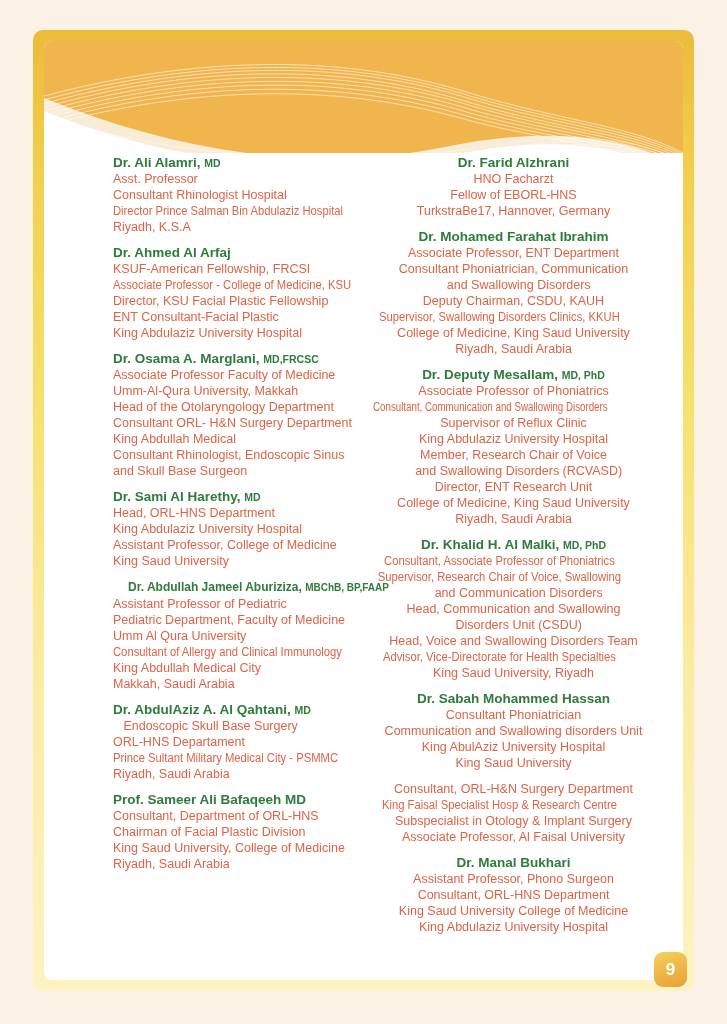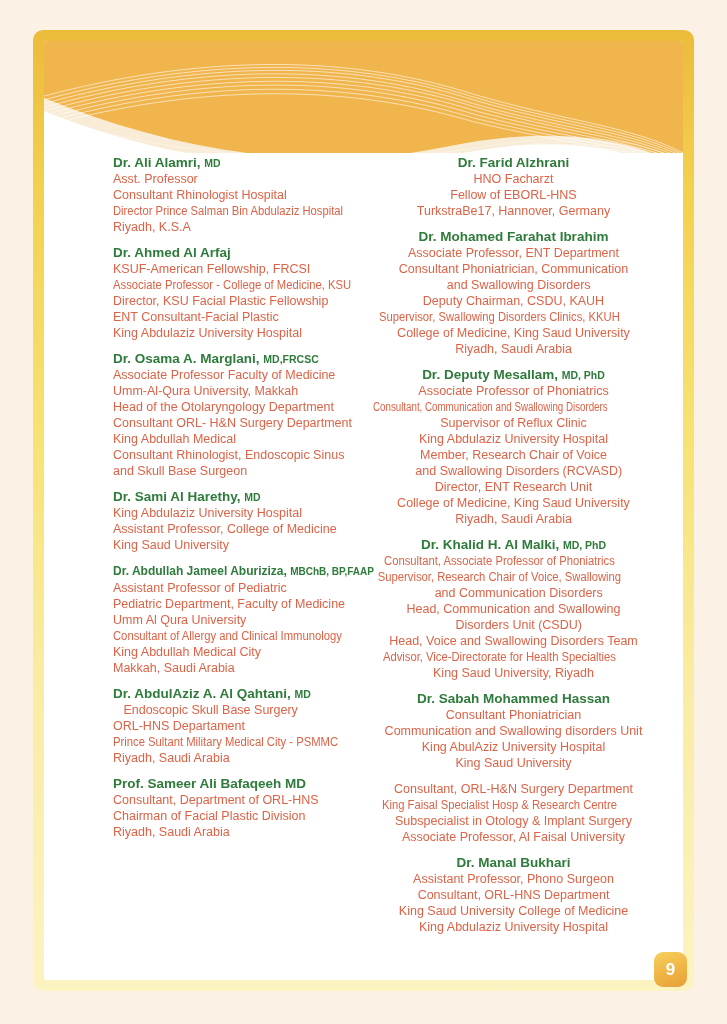--- a/index.html
+++ b/index.html
@@ -9,35 +9,35 @@
     font-family:"Liberation Sans", sans-serif;
     position:relative;overflow:hidden;
   }
   .frame{
     position:absolute;left:33px;top:30px;width:661px;height:961px;
     box-sizing:border-box;padding:11px;
     background:linear-gradient(180deg,#ecbb3a 0%,#f3d04e 16%,#f7e273 42%,#faeca3 68%,#fcf3c2 100%);
     border-radius:10px;
   }
   .inner{
-    width:100%;height:100%;background:#ffffff;border-radius:3px;
+    width:100%;height:100%;background:#ffffff;border-radius:8px;
     position:relative;overflow:hidden;
   }
   .header-wave{display:block;width:100%;height:112px;}
   .cols{
     display:flex;padding-left:69px;margin-top:2px;
   }
   .col{width:260px;}
   .col.right{width:281px;text-align:center;}
   .entry{margin-bottom:10px;}
   .entry-name{
     font-size:13.5px;font-weight:bold;color:#2e7b3b;
     line-height:16px;white-space:nowrap;
   }
-  .entry.small-name .entry-name{font-size:12px;}
+  .entry.small-name .entry-name{font-size:12px;margin-left:15px;}
   .creds{font-size:10.5px;font-weight:bold;color:#2e7b3b;}
   .entry.small-name .creds{font-size:10px;}
   .creds2{
     font-size:10.5px;font-weight:bold;color:#2e7b3b;
     line-height:16px;padding-left:10px;
   }
   .dline{
     font-size:12.5px;color:#dd6347;line-height:16px;
     white-space:pre;
   }
@@ -117,20 +117,21 @@
               <div class="dline">Consultant ORL- H&amp;N Surgery Department</div>
               <div class="dline">King Abdullah Medical</div>
               <div class="dline">Consultant Rhinologist, Endoscopic Sinus</div>
               <div class="dline">and Skull Base Surgeon</div>
             </div>
   </div>
 
   <div class="entry">
     <div class="entry-name"><span class="nm">Dr. Sami Al Harethy,</span> <span class="creds">MD</span></div>
     <div class="lines">
+              <div class="dline">Head, ORL-HNS Department</div>
               <div class="dline">King Abdulaziz University Hospital</div>
               <div class="dline">Assistant Professor, College of Medicine</div>
               <div class="dline">King Saud University</div>
             </div>
   </div>
 
   <div class="entry small-name">
     <div class="entry-name"><span class="nm">Dr. Abdullah Jameel Aburiziza,</span> <span class="creds">MBChB, BP,FAAP</span></div>
     <div class="lines">
               <div class="dline">Assistant Professor of Pediatric</div>
@@ -150,20 +151,21 @@
               <div class="dline fit">Prince Sultant Military Medical City - PSMMC</div>
               <div class="dline">Riyadh, Saudi Arabia</div>
             </div>
   </div>
 
   <div class="entry">
     <div class="entry-name"><span class="nm">Prof. Sameer Ali Bafaqeeh MD</span> </div>
     <div class="lines">
               <div class="dline">Consultant, Department of ORL-HNS</div>
               <div class="dline">Chairman of Facial Plastic Division</div>
+              <div class="dline">King Saud University, College of Medicine</div>
               <div class="dline">Riyadh, Saudi Arabia</div>
             </div>
   </div>
 
 </div>
       <div class="col right">
   <div class="entry">
     <div class="entry-name"><span class="nm">Dr. Farid Alzhrani</span> </div>
     <div class="lines">
               <div class="dline">HNO Facharzt</div>

